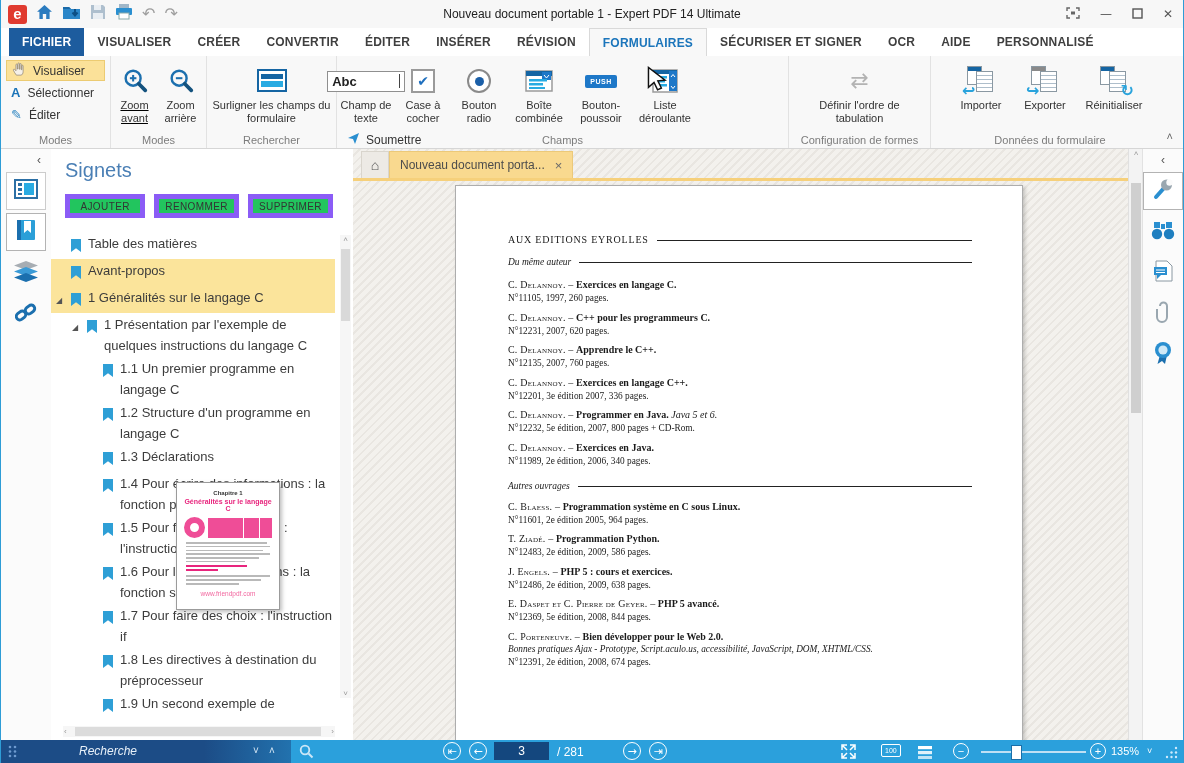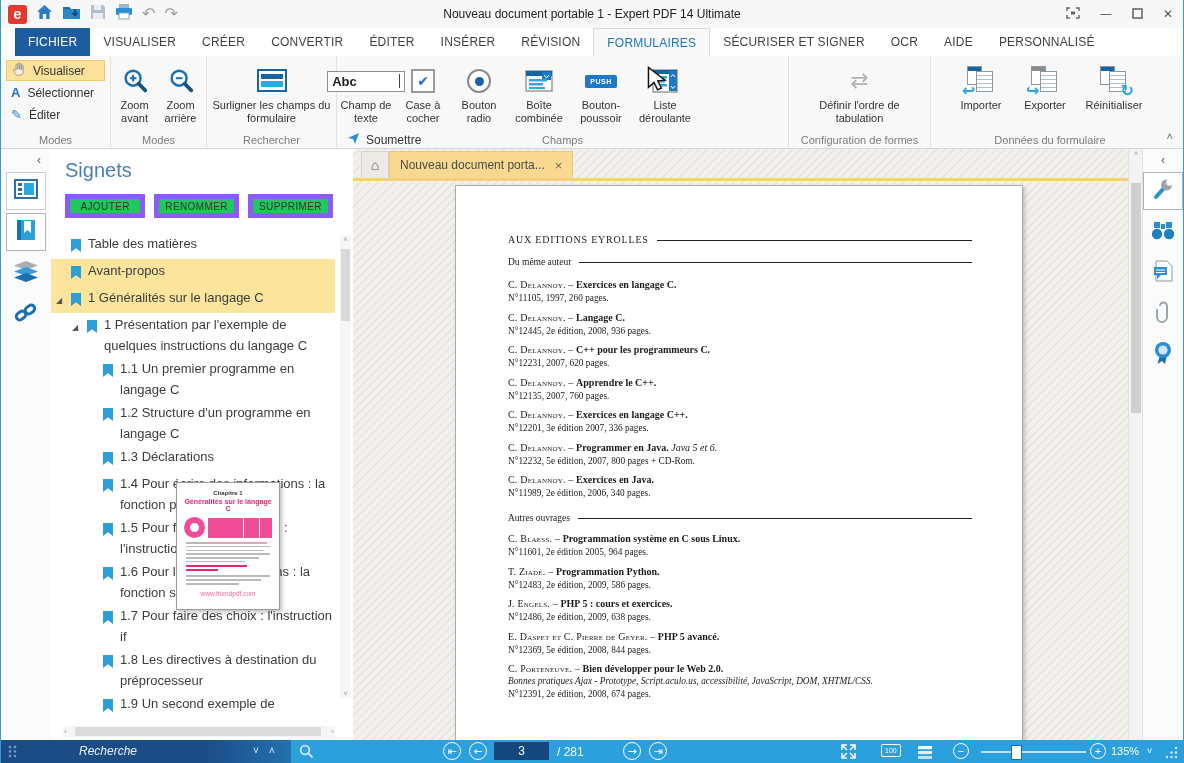--- a/index.html
+++ b/index.html
@@ -9,21 +9,21 @@
   
   .titlebar{position:absolute;top:0;left:0;right:0;height:28px;background:#f7f7f7;display:flex;align-items:center;}
   .tb-icons{display:flex;align-items:center;gap:9px;padding-left:7px;}
   .logo{width:19px;height:19px;background:#e03a2f;border-radius:3px;color:#fff;font-weight:bold;
         font-size:15px;line-height:18px;text-align:center;}
   .tb-glyph{font-size:16px;color:#9e9e9e;font-family:"DejaVu Sans",sans-serif;line-height:1;}
   .tb-title{position:absolute;left:50%;transform:translateX(-50%);font-size:12px;color:#222;white-space:nowrap;}
   .win-ctl{position:absolute;right:10px;top:0;height:28px;display:flex;align-items:center;gap:20px;color:#555;}
   .win-ctl span{font-size:12px;line-height:1;cursor:default;font-family:"DejaVu Sans",sans-serif;}
   
-  .menubar{position:absolute;top:28px;left:0;right:0;height:28px;background:#fff;display:flex;align-items:stretch;padding-left:14px;}
+  .menubar{position:absolute;top:28px;left:0;right:0;height:28px;background:#fff;display:flex;align-items:stretch;padding-left:8px;font-weight:bold;}
   .mtab{padding:0 13px;font-size:12px;color:#3f3f3f;display:flex;align-items:center;letter-spacing:.2px;}
   .mtab.file{background:#1d5c9e;color:#fff;}
   .mtab.active{color:#1b75bb;background:#f8f8f8;border:1px solid #d9d9d9;border-bottom:none;}
   
   .ribbon{position:absolute;top:56px;left:0;right:0;height:92px;background:#f8f8f8;border-bottom:1px solid #d6d6d6;display:flex;}
   .rgroup{position:relative;border-right:1px solid #e2e2e2;height:92px;box-sizing:border-box;padding-top:3px;}
   .rgl{position:absolute;bottom:2px;left:0;right:0;text-align:center;font-size:11px;color:#7c7c7c;}
   .rbtn{display:inline-flex;flex-direction:column;align-items:center;padding-top:4px;vertical-align:top;cursor:default;}
   .ric{height:36px;display:flex;align-items:center;justify-content:center;}
   .rlbl{font-size:11px;line-height:1.2;color:#333;text-align:center;white-space:pre-line;}
@@ -97,21 +97,21 @@
   .doctab .x{font-size:13px;color:#6a6a6a;}
   .tabline{position:absolute;top:29px;left:0;right:14px;height:3px;background:#f6d07b;}
   .canvas{position:absolute;top:32px;left:0;right:14px;bottom:0;overflow:hidden;}
   .page{position:absolute;left:102px;top:4px;width:566px;height:800px;background:#fff;border:1px solid #adadad;
         box-shadow:2px 2px 4px rgba(0,0,0,.2);}
   .pagebody{padding:48px 50px 0 52px;font-family:"Liberation Serif",serif;color:#1a1a1a;}
   .sect{display:flex;align-items:center;gap:8px;}
   .sect .rule{flex:1;border-top:1.5px solid #222;margin-top:1px;}
   .sect.thin .rule{border-top-width:1px;}
   .h-eyrolles{font-size:10px;letter-spacing:.8px;}
-  .h-ital{font-size:9.5px;}
+  .h-ital{font-size:9.5px;font-style:italic;}
   .m1{margin:0 0 12px 0;} .m2{margin:14px 0 10px 0;}
   .entry{margin-bottom:7.5px;font-size:10px;line-height:12px;}
   .author{font-variant:small-caps;letter-spacing:.2px;}
   .entry b{font-weight:bold;}
   .entry .ti{font-style:italic;}
   .det{font-size:9.3px;line-height:12px;margin-top:1px;}
   .subt{font-style:italic;font-size:9.3px;line-height:11px;margin-top:1px;}
   .dscroll{position:absolute;right:0;top:0;bottom:0;width:14px;background:#f3f3f3;border-left:1px solid #e0e0e0;
            font-size:8px;color:#999;text-align:center;}
   .dscroll .thumb{position:absolute;left:2px;right:2px;top:34px;height:230px;background:#cfcfcf;}
@@ -212,21 +212,21 @@
         <span>Sélectionner</span>
       </div>
       <div class="mode-item">
         <span style="color:#2e86c2;font-size:13px;font-family:'DejaVu Sans',sans-serif;">✎</span>
         <span>Éditer</span>
       </div>
       <div class="rgl">Modes</div>
     </div>
 
     <div class="rgroup" style="width:96px;text-align:center;">
-      <div class="rbtn" style="width:44px;">
+      <div class="rbtn" style="width:44px;text-decoration:underline;">
         <div class="ric">
             <svg width="28" height="28" viewBox="0 0 30 30">
               <circle cx="13" cy="12" r="8" fill="none" stroke="#1b6fae" stroke-width="2.6"></circle>
               <line x1="19" y1="18" x2="26" y2="25" stroke="#14527e" stroke-width="4" stroke-linecap="round"></line>
               <line x1="9.5" y1="12" x2="16.5" y2="12" stroke="#1b6fae" stroke-width="2.2"></line>
               <line x1="13" y1="8.5" x2="13" y2="15.5" stroke="#1b6fae" stroke-width="2.2"></line>
             </svg>
           </div>
         <div class="rlbl">Zoom avant</div>
       </div><div class="rbtn" style="width:48px;">
@@ -539,24 +539,20 @@
             <div class="sect thin m1">
                 <span class="h-ital">Du même auteur</span>
                 <span class="rule"></span>
               </div>
 
             <div class="entry">
               <div><span class="author">C. Delannoy. –</span> <b>Exercices en langage C.</b></div>
               <div class="det">N°11105, 1997, 260 pages.</div>
             </div>
             <div class="entry">
-              <div><span class="author">C. Delannoy. –</span> <b>Langage C.</b></div>
-              <div class="det">N°12445, 2e édition, 2008, 936 pages.</div>
-            </div>
-            <div class="entry">
               <div><span class="author">C. Delannoy. –</span> <b>C++ pour les programmeurs C.</b></div>
               <div class="det">N°12231, 2007, 620 pages.</div>
             </div>
             <div class="entry">
               <div><span class="author">C. Delannoy. –</span> <b>Apprendre le C++.</b></div>
               <div class="det">N°12135, 2007, 760 pages.</div>
             </div>
             <div class="entry">
               <div><span class="author">C. Delannoy. –</span> <b>Exercices en langage C++.</b></div>
               <div class="det">N°12201, 3e édition 2007, 336 pages.</div>

